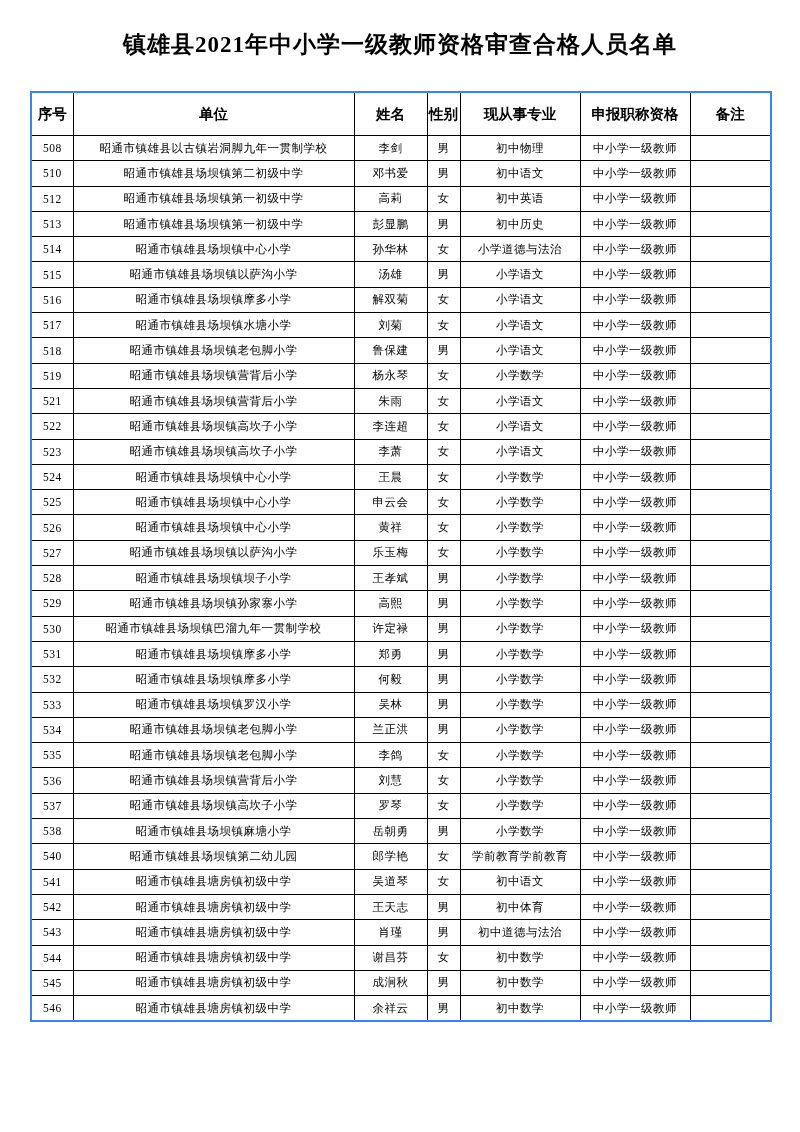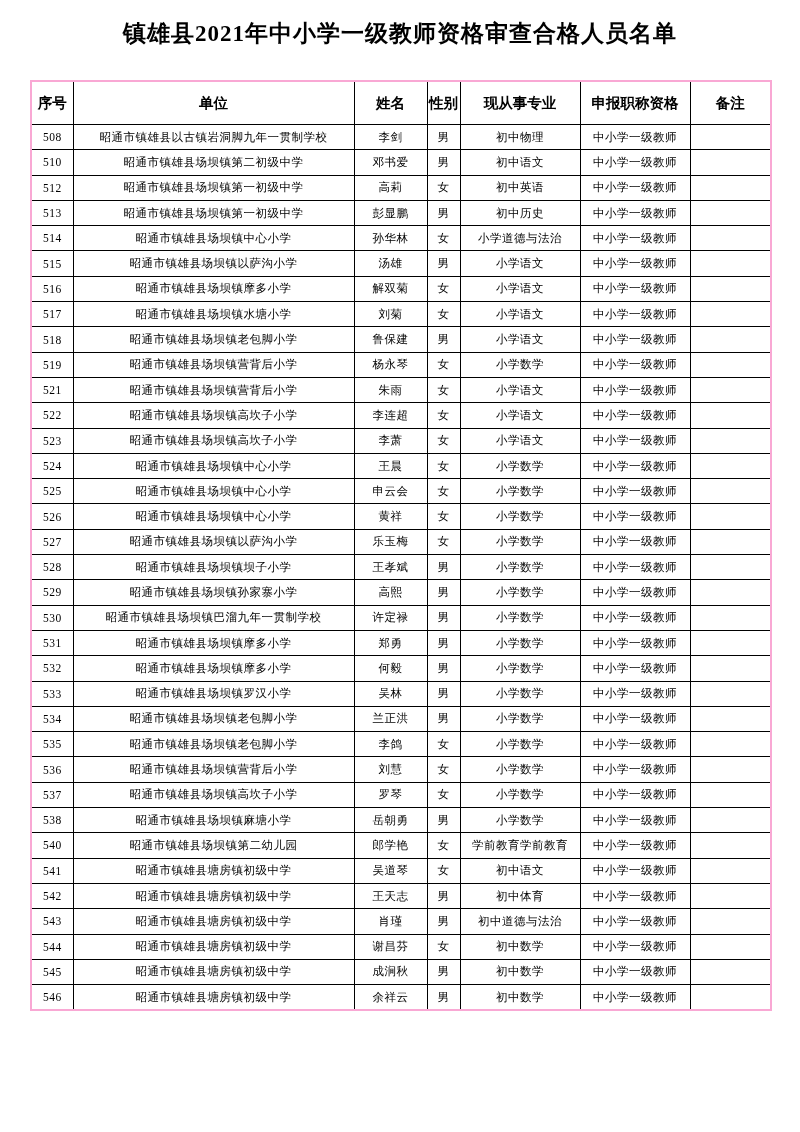--- a/index.html
+++ b/index.html
@@ -14,29 +14,29 @@
     width: 800px;
     height: 1132px;
     box-sizing: border-box;
     padding: 12px 30px 0 30px;
     background: #ffffff;
   }
   .doc-title {
     font-size: 23px;
     font-weight: 800;
     text-align: center;
-    margin: 6px 0 11px 0;
+    margin: 17px 0 11px 0;
     letter-spacing: 1px;
     font-family: "Liberation Serif", "DejaVu Serif", serif;
   }
   table.roster {
     border-collapse: collapse;
     table-layout: fixed;
     width: 740px;
-    border: 2px solid #f9a8d4;
+    border: 2px solid #3b82f6;
     margin-top: 31px;
   }
   table.roster th, table.roster td {
     border: 1.4px solid #000;
     text-align: center;
     vertical-align: middle;
     padding: 0 1px;
     overflow: hidden;
     white-space: nowrap;
   }

